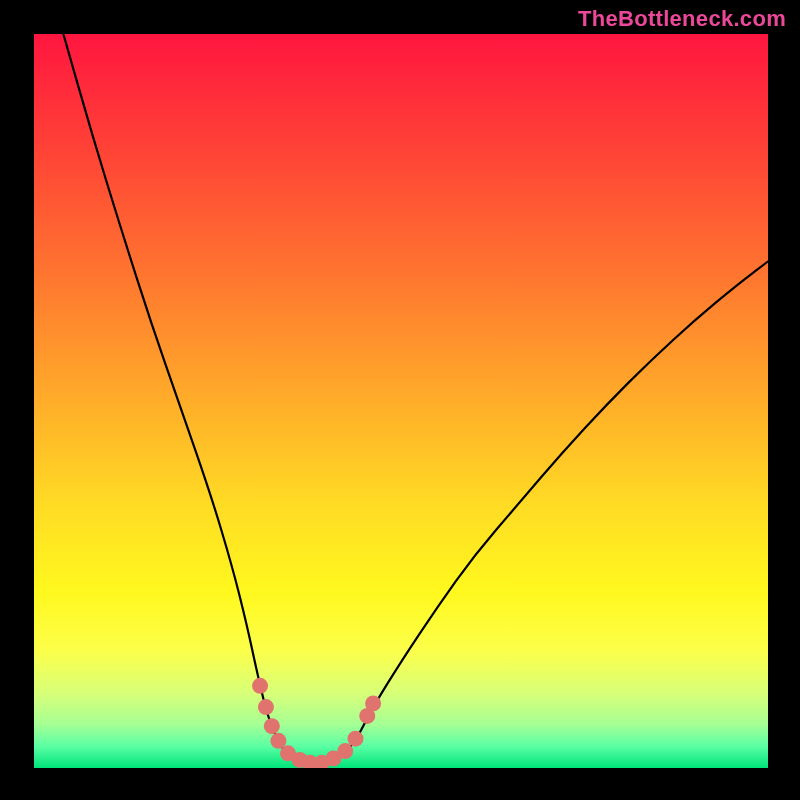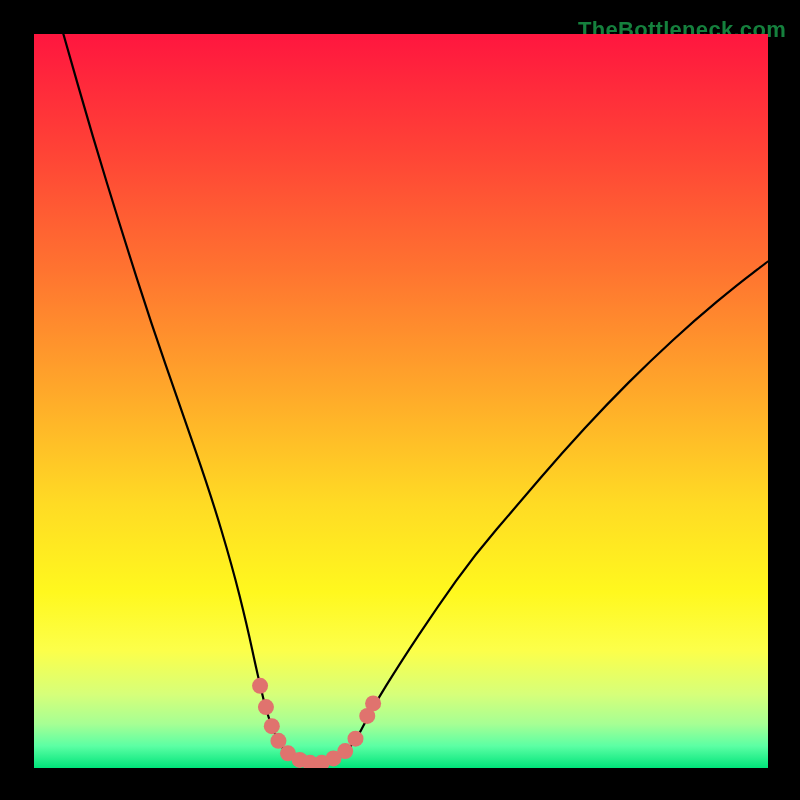--- a/index.html
+++ b/index.html
@@ -14,26 +14,25 @@
   .frame {
     position: relative;
     width: 800px;
     height: 800px;
     background: #000;
   }
   .watermark {
     position: absolute;
     top: 6px;
     right: 14px;
-    color: #15803d;
+    color: #ec4899;
     font-size: 22px;
     font-weight: 600;
     letter-spacing: 0.3px;
     user-select: none;
-    margin-top: 11px;
   }
   .plot-wrap {
     position: absolute;
     left: 34px;
     top: 34px;
     width: 734px;
     height: 734px;
   }
   svg {
     display: block;

